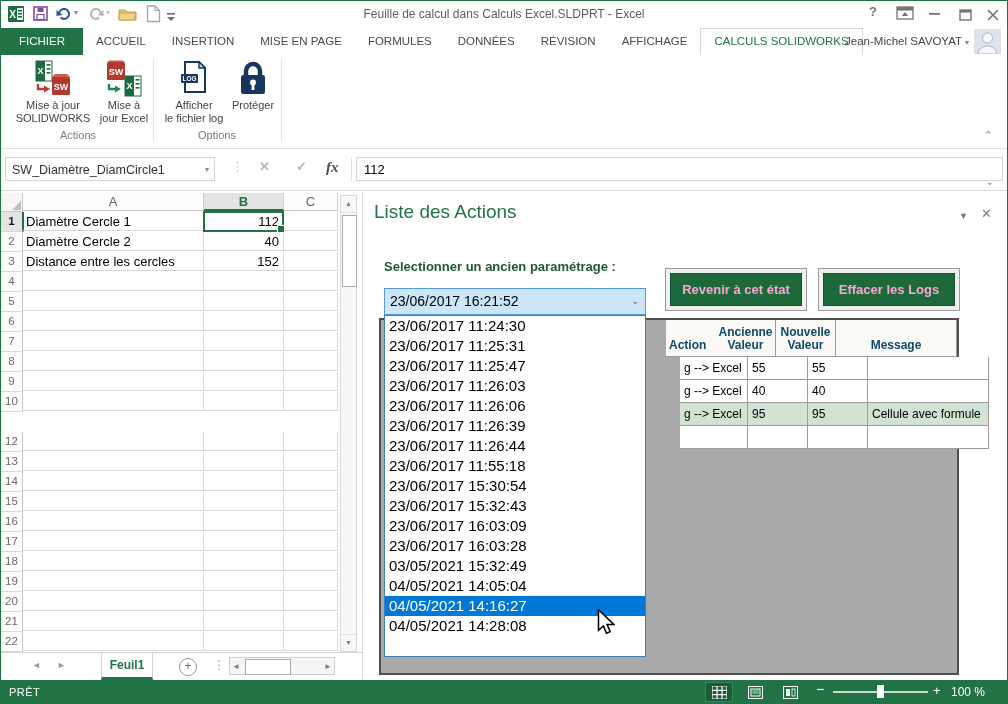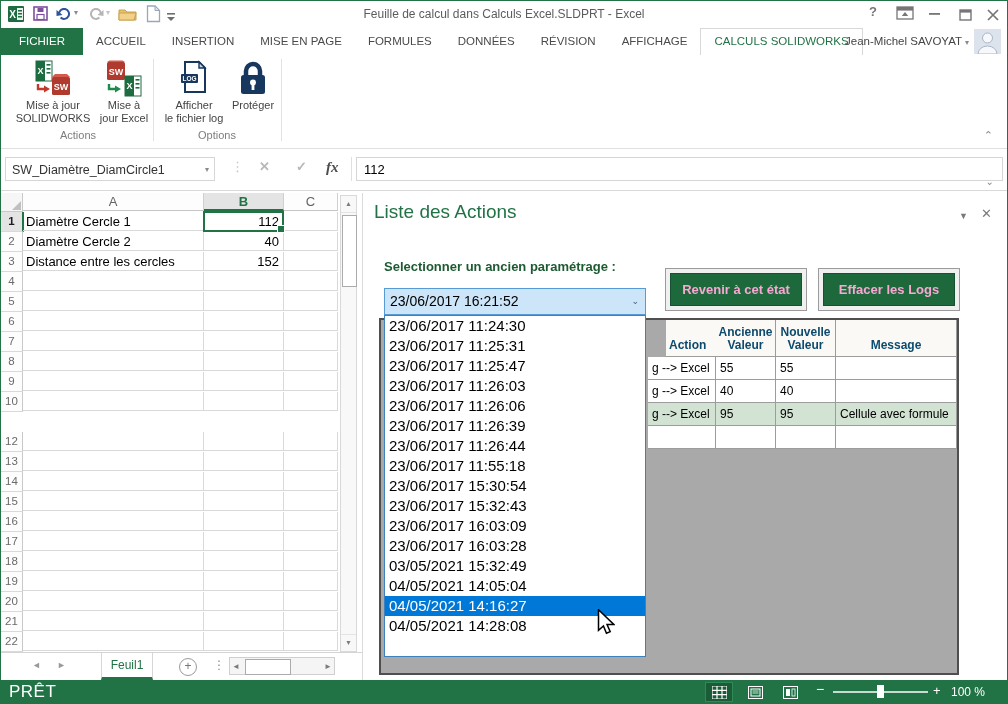--- a/index.html
+++ b/index.html
@@ -70,21 +70,21 @@
   #vscroll .sb-up,#vscroll .sb-dn{position:absolute;left:0;width:15px;height:16px;text-align:center;
            font-size:7px;color:#7c7c7c;line-height:16px;background:#f8f8f8;}
   #vscroll .sb-up{top:0;border-bottom:1px solid #e4e4e4;}
   #vscroll .sb-dn{bottom:0;border-top:1px solid #e4e4e4;}
   #vscroll .sb-thumb{position:absolute;left:1px;top:19px;width:13px;height:70px;background:#fff;border:1px solid #ababab;}
 
   
   #tabstrip{position:absolute;left:1px;top:652px;width:361px;height:28px;background:#fff;border-top:1px solid #d4d4d4;}
   .ts-arrow{position:absolute;top:7px;font-size:9px;color:#9a9a9a;}
   #sheettab{position:absolute;left:100px;top:0;width:50px;height:24px;line-height:24px;text-align:center;
-            font-size:12px;font-weight:normal;color:#217346;background:#fff;border-left:1px solid #d6d6d6;
+            font-size:12px;font-weight:bold;color:#217346;background:#fff;border-left:1px solid #d6d6d6;
             border-right:1px solid #d6d6d6;border-bottom:3px solid #217346;}
   #newsheet{position:absolute;left:178px;top:5px;width:16px;height:16px;border:1px solid #9a9a9a;border-radius:50%;
             color:#767676;font-size:12px;line-height:15px;text-align:center;}
   #ts-dots{position:absolute;left:212px;top:5px;color:#8a8a8a;font-size:12px;}
   #hscroll{position:absolute;left:228px;top:4px;width:106px;height:18px;border:1px solid #cfcfcf;background:#f5f5f5;box-sizing:border-box;}
   #hscroll .hs-l{position:absolute;left:2px;top:4px;font-size:8px;color:#7c7c7c;}
   #hscroll .hs-r{position:absolute;right:2px;top:4px;font-size:8px;color:#7c7c7c;}
   #hscroll .hs-thumb{position:absolute;left:15px;top:1px;width:44px;height:14px;background:#fff;border:1px solid #ababab;}
 
   
@@ -100,35 +100,35 @@
   #btn-revert{left:302px;}
   #btn-clear{left:455px;}
 
   #dg-widget{position:absolute;left:16px;top:125px;width:580px;height:357px;background:#a9a9a9;
              border:2px solid #4f4f4f;box-sizing:border-box;z-index:1;}
   .dg-hcell{position:absolute;top:0;height:37px;background:#fbf9f5;border-right:1px solid #9c9c9c;
             border-bottom:1px solid #9c9c9c;box-sizing:border-box;font-size:12px;font-weight:bold;color:#0c4a6e;
             display:flex;align-items:flex-end;justify-content:center;text-align:center;line-height:13px;padding-bottom:4px;}
   .dg-hcell.left{justify-content:flex-start;padding-left:3px;margin-left:18px;}
   .dg-cell{position:absolute;height:23px;background:#fff;border-right:1px solid #9c9c9c;border-bottom:1px solid #9c9c9c;
-           box-sizing:border-box;font-size:12px;color:#000;line-height:22px;white-space:nowrap;overflow:hidden;padding-left:4px;}
+           box-sizing:border-box;font-size:12px;color:#000;line-height:22px;white-space:nowrap;overflow:hidden;padding-left:4px;margin-left:32px;}
   .dg-cell.hl{background:#d3e3d3;}
 
   #combo{position:absolute;left:21px;top:95px;width:262px;height:27px;background:#cce5f8;border:1px solid #569bd5;
          box-sizing:border-box;font-size:14px;color:#000;line-height:25px;padding-left:5px;z-index:10;}
   #combo .cb-caret{position:absolute;right:6px;top:0;font-size:9px;color:#44627c;}
   #ddlist{position:absolute;left:21px;top:122px;width:262px;height:342px;background:#fff;border:1px solid #3f81bd;
           box-sizing:border-box;z-index:10;}
   .dd-item{height:20px;line-height:20px;font-size:15px;color:#000;padding-left:4px;white-space:nowrap;}
   .dd-item.hl{background:#0078d7;color:#fff;}
   #cursor{position:absolute;left:234px;top:416px;z-index:50;}
 
   
   #statusbar{position:absolute;left:0;top:680px;width:1008px;height:24px;background:#217346;color:#fff;}
-  #status-mode{position:absolute;left:9px;top:0;height:24px;line-height:24px;font-size:17px;letter-spacing:.5px;}
+  #status-mode{position:absolute;left:9px;top:0;height:24px;line-height:24px;font-size:11px;letter-spacing:.5px;}
   .view-ic{position:absolute;top:3px;width:26px;height:18px;display:flex;align-items:center;justify-content:center;}
   .view-ic.sel{background:#1a5c36;outline:1px solid #2f8a58;}
   #zoom-minus{position:absolute;left:816px;top:1px;font-size:14px;}
   #zoom-track{position:absolute;left:833px;top:691px;width:95px;height:2px;background:rgba(255,255,255,.75);}
   #zoom-thumb{position:absolute;left:877px;top:685px;width:7px;height:13px;background:#fff;}
   #zoom-plus{position:absolute;left:933px;top:3px;font-size:13px;}
   #zoom-label{position:absolute;left:951px;top:0;height:24px;line-height:24px;font-size:12px;}
 </style>
 </head>
 <body>

